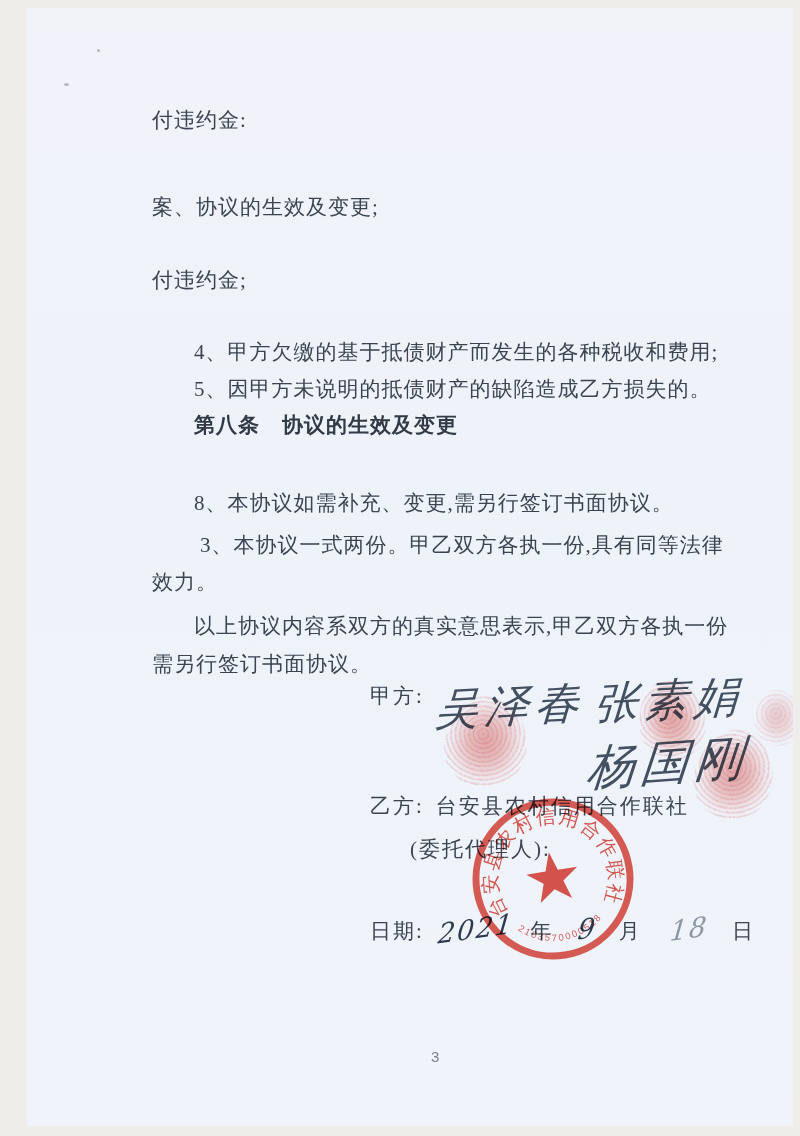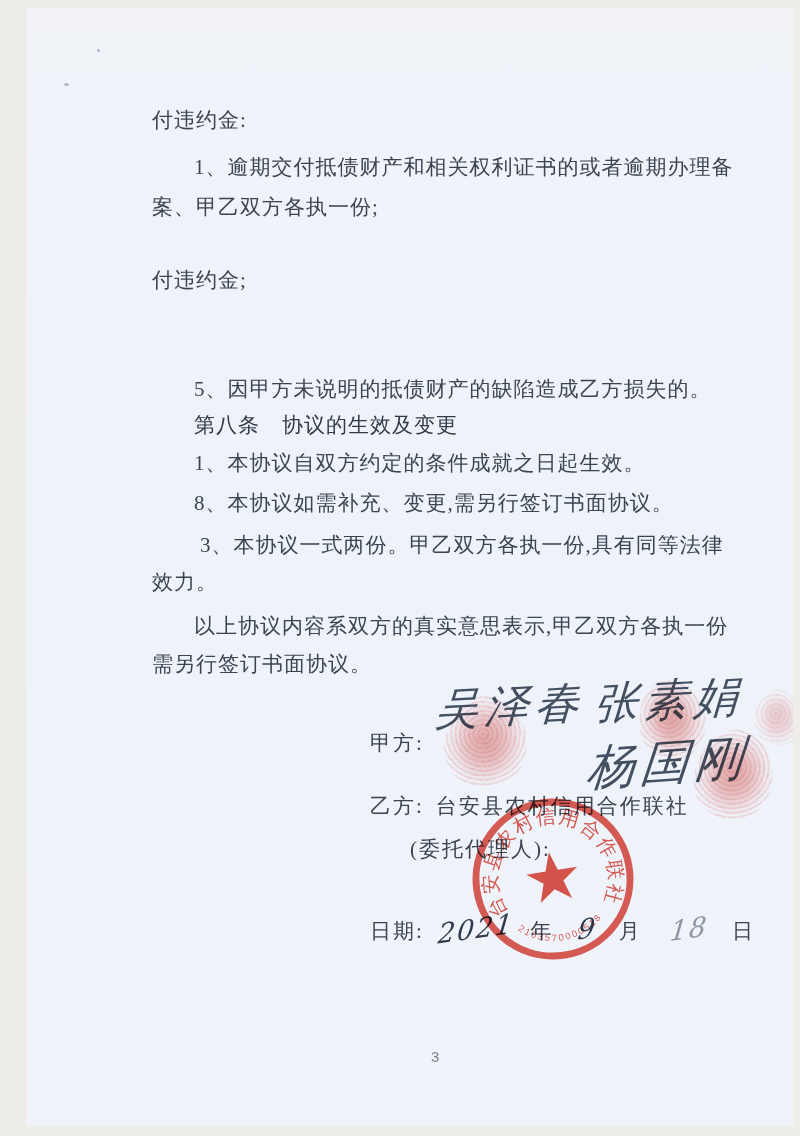--- a/index.html
+++ b/index.html
@@ -30,21 +30,21 @@
   .doc-line{
     position:absolute;
     left:125px;
     font-size:21px;
     letter-spacing:1px;
     color:var(--ink);
     white-space:nowrap;
   }
   .doc-line.indent{left:167px;}
   .doc-line.indent2{left:173px;}
-  .doc-line.bold{font-weight:normal;color:var(--ink-bold);}
+  .doc-line.bold{font-weight:bold;color:var(--ink-bold);}
   
   .printed-row{
     position:absolute;
     font-size:21px;
     letter-spacing:2px;
     color:var(--ink);
     white-space:nowrap;
   }
   .printed-row .val{margin-left:12px;}
   .hw{
@@ -107,33 +107,32 @@
 </style>
 </head>
 <body>
 
 <div class="paper">
 
   <div class="speck" style="left:70px;top:41px;width:3px;height:3px;"></div>
   <div class="speck" style="left:37px;top:75px;width:5px;height:3px;"></div>
 
   <div class="doc-line" style="top:98px">付违约金:</div>
-  <div class="doc-line indent" style="top:145px">1、逾期交付抵债财产和相关权利证书的或者逾期办理备</div>
-  <div class="doc-line" style="top:185px">案、甲乙双方各执一份;</div>
+  <div class="doc-line" style="top:185px">案、协议的生效及变更;</div>
   <div class="doc-line" style="top:258px">付违约金;</div>
+  <div class="doc-line indent" style="top:330px">4、甲方欠缴的基于抵债财产而发生的各种税收和费用;</div>
   <div class="doc-line indent" style="top:367px">5、因甲方未说明的抵债财产的缺陷造成乙方损失的。</div>
   <div class="doc-line indent bold" style="top:403px">第八条　协议的生效及变更</div>
-  <div class="doc-line indent" style="top:441px">1、本协议自双方约定的条件成就之日起生效。</div>
   <div class="doc-line indent" style="top:481px">8、本协议如需补充、变更,需另行签订书面协议。</div>
   <div class="doc-line indent2" style="top:523px">3、本协议一式两份。甲乙双方各执一份,具有同等法律</div>
   <div class="doc-line" style="top:560px">效力。</div>
   <div class="doc-line indent" style="top:604px">以上协议内容系双方的真实意思表示,甲乙双方各执一份</div>
   <div class="doc-line" style="top:642px">需另行签订书面协议。</div>
 
-  <div class="printed-row" style="left:343px;top:721px;">甲方:</div>
+  <div class="printed-row" style="left:343px;top:674px;">甲方:</div>
   <div class="sig hw" style="left:408px;top:676px;">吴泽春</div>
   <div class="sig hw" style="left:567px;top:670px;">张素娟</div>
   <div class="sig hw s3" style="left:560px;top:730px;">杨国刚</div>
 
   <div class="fp" style="left:418px;top:688px;width:82px;height:92px;transform:rotate(10deg);"></div>
   <div class="fp" style="left:612px;top:672px;width:66px;height:80px;transform:rotate(-8deg);"></div>
   <div class="fp" style="left:668px;top:722px;width:78px;height:90px;transform:rotate(14deg);"></div>
   <div class="fp" style="left:728px;top:682px;width:46px;height:56px;opacity:.55;"></div>
 
   <div class="printed-row" style="left:343px;top:784px;">

